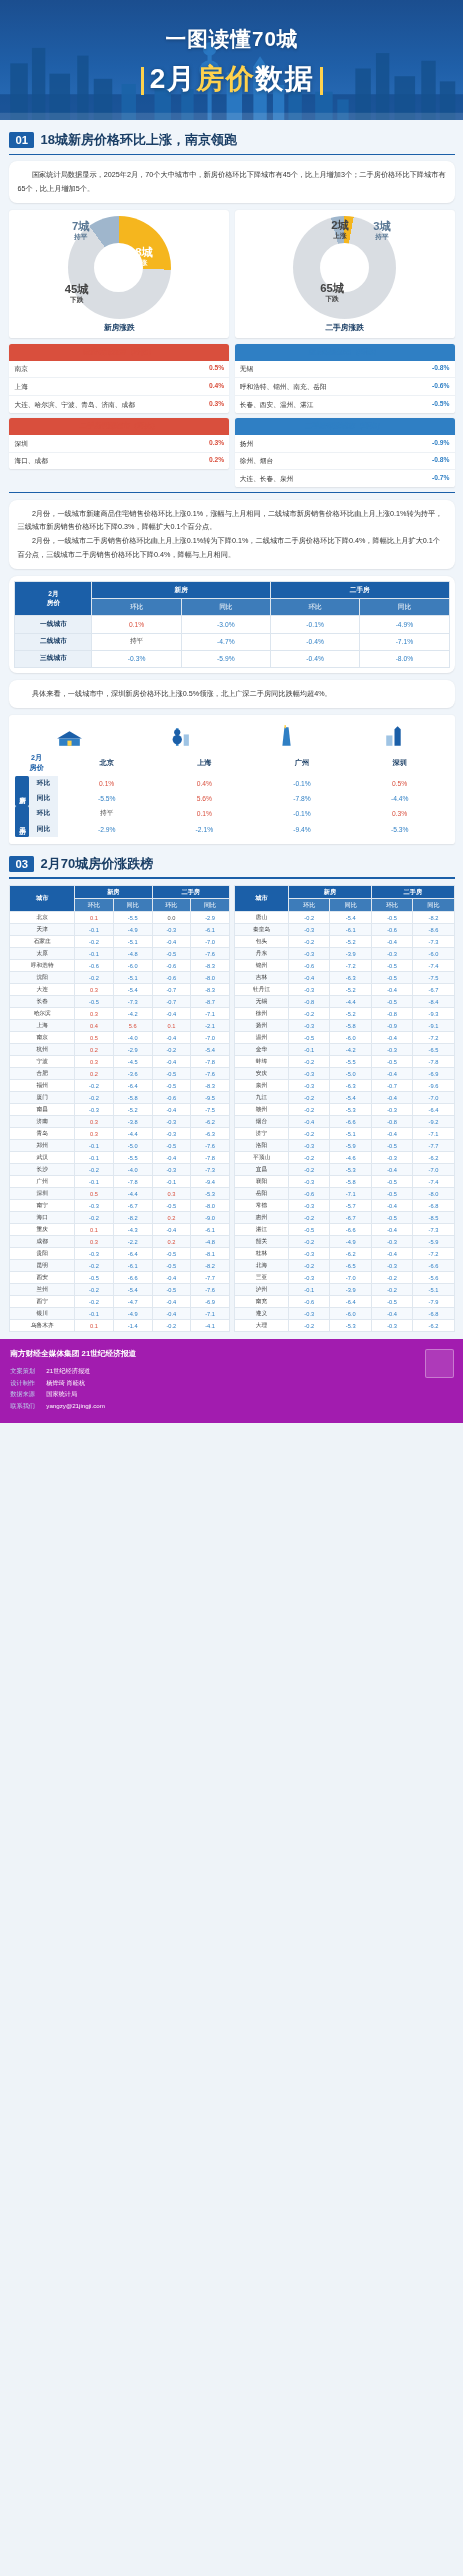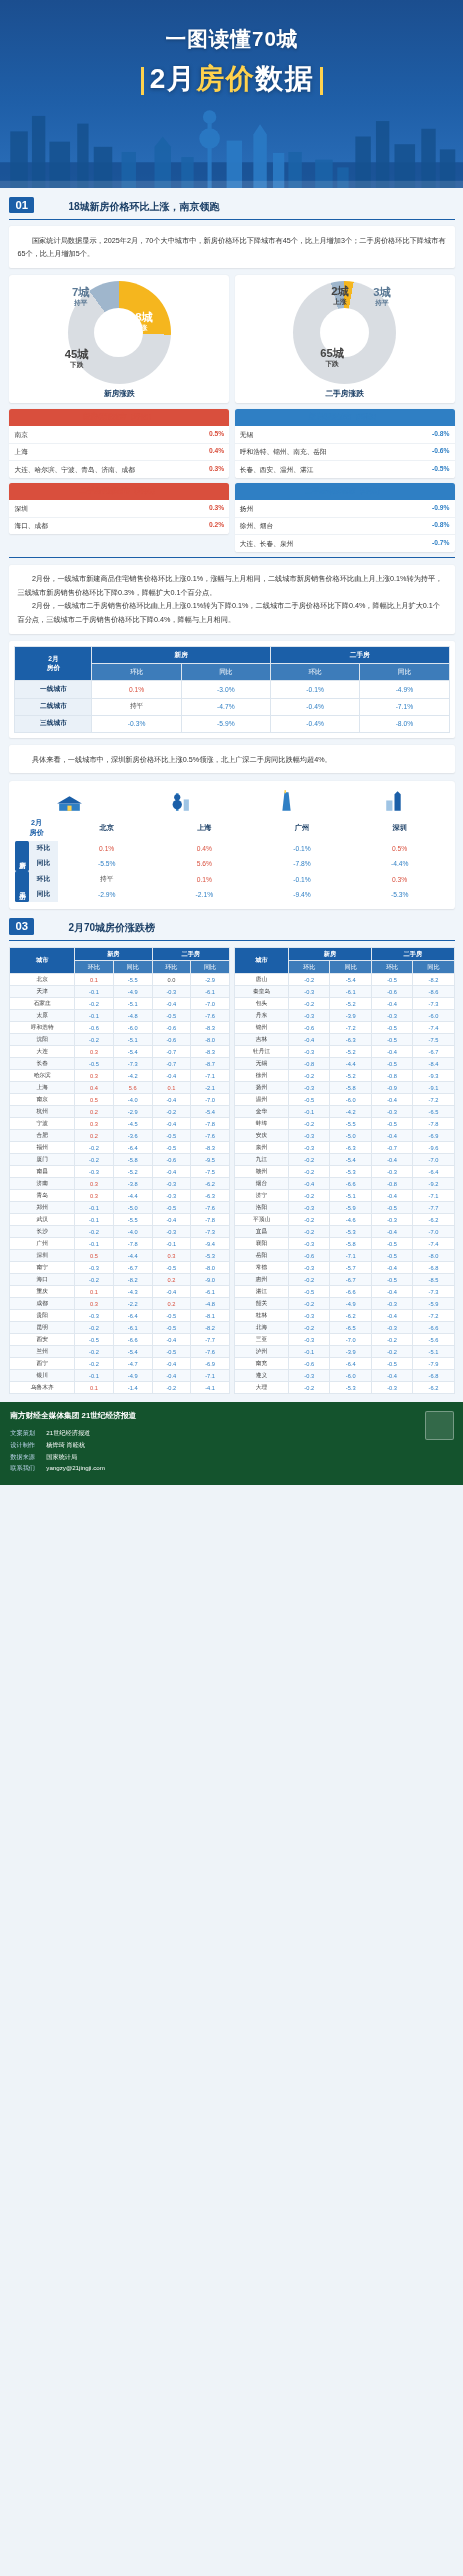--- a/index.html
+++ b/index.html
@@ -7,21 +7,21 @@
     width: 464px;
     background: #eef3f8;
     font-family: "Liberation Sans", sans-serif;
     color: #222;
   }
   .page { width: 464px; position: relative; background: #f0f5fa; }
 
   
   .header {
     position: relative;
-    height: 188px;
+    height: 120px;
     background: linear-gradient(180deg, #1b4e8f 0%, #1f5fa8 55%, #2b6fba 100%);
     overflow: hidden;
   }
   .header .skyline {
     position: absolute; left: 0; right: 0; bottom: 0; height: 103px;
   }
   .header-title {
     position: relative; z-index: 5; padding: 25px 0 0 0; text-align: center;
   }
   .ht1 {
@@ -41,29 +41,28 @@
   .sec-head {
     display: flex; align-items: flex-end; gap: 6.2px;
     margin: 9.3px 0 5.2px 0;
   }
   .sec-num {
     flex: 0 0 auto;
     background: #1b5fa8; color: #fff; font-weight: bold; font-size: 11.3px;
     padding: 2.1px 6.2px; border-radius: 1.5px;
   }
   .sec-title {
-    font-size: 10px; font-weight: bold; color: #1b3f66; line-height: 1.35;
+    font-size: 13px; font-weight: bold; color: #1b3f66; line-height: 1.35;
     padding-top: 1.5px;
-    margin-left: 28px;
   }
   .sec-rule { height: 1.5px; background: #1b5fa8; margin-bottom: 6.2px; }
 
   
   .card {
-    background: #fff; border-radius: 2px; padding: 7.2px 8.2px;
+    background: #fff; border-radius: 8px; padding: 7.2px 8.2px;
     box-shadow: 0 0.5px 1.5px rgba(0,0,0,.08);
     margin-bottom: 7.2px;
   }
   .para { font-size: 7.2px; line-height: 1.9; color: #333; text-indent: 2em; }
 
   
   .donut-row { display: flex; gap: 5.2px; }
   .donut-box { flex: 1; background: #fff; border-radius: 3.1px; padding: 6.2px 4.1px 4.1px; text-align: center; box-shadow: 0 0.5px 1.5px rgba(0,0,0,.08); }
   .donut-wrap { position: relative; width: 103px; height: 103px; margin: 0 auto; }
   .donut {
@@ -118,21 +117,21 @@
   .bigtbl th, .bigtbl td { border: 0.5px solid #dfe7ef; padding: 1.5px 1px; text-align: center; }
   .bigtbl thead th { background: #1b5fa8; color: #fff; font-size: 6.2px; }
   .bigtbl thead tr.sub th { background: #3d7cba; color:#fff; font-weight: normal; }
   .bigtbl td.city { color: #333; }
   .bigtbl tbody tr:nth-child(even) { background: #f5f9fd; }
   .split { display: flex; gap: 4.1px; }
   .split > div { flex: 1 1 50%; min-width: 0; }
 
   
   .footer {
-    background: #14532d; color: #fff; padding: 9.3px 10.3px 11.3px; margin-top: 7.2px;
+    background: #a21caf; color: #fff; padding: 9.3px 10.3px 11.3px; margin-top: 7.2px;
   }
   .f-title { font-size: 7.7px; font-weight: bold; margin-bottom: 6.2px; }
   .f-row { display: flex; font-size: 6.2px; line-height: 1.9; }
   .f-row .fk { flex: 0 0 36px; color: #bcd4ec; }
   .f-row .fv { flex: 1 1 auto; }
   .f-logo { float: right; width: 29px; height: 29px; background: #ffffff22; border: 0.5px solid #ffffff55; border-radius: 2.1px; }
 </style>
 </head>
 <body>
 

